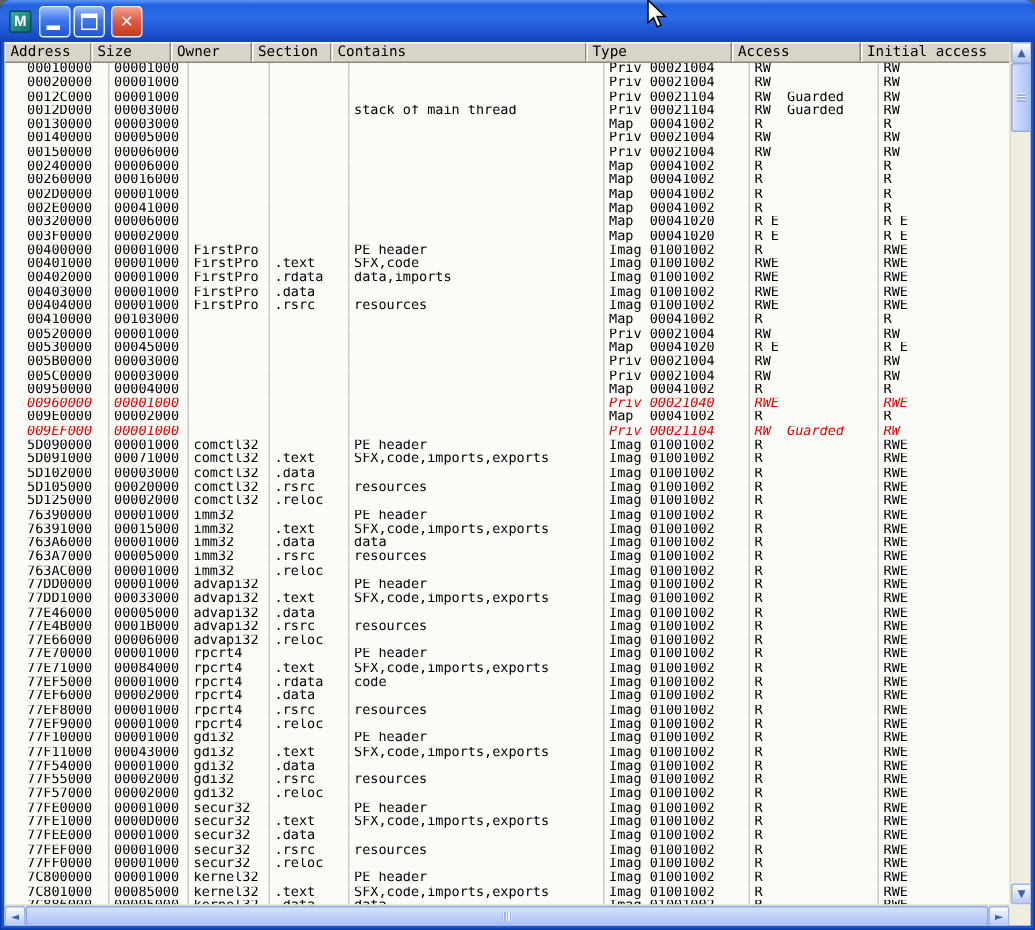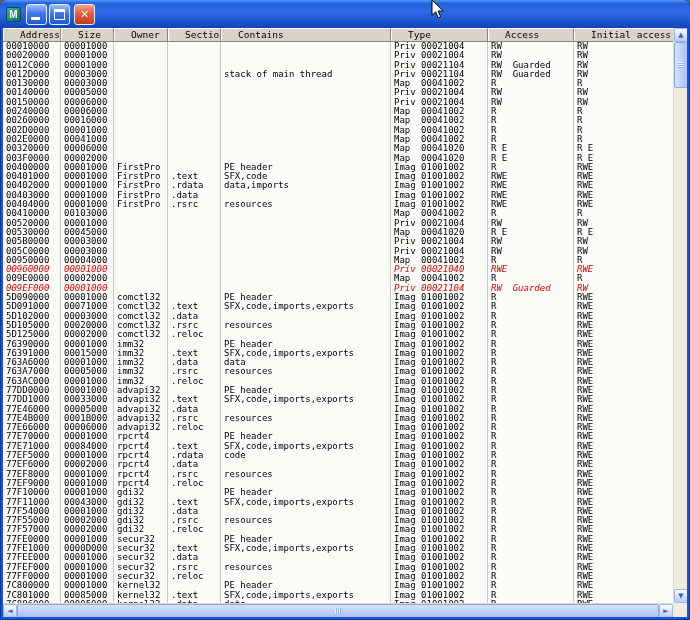--- a/index.html
+++ b/index.html
@@ -24,25 +24,25 @@
   .glyph-min{position:absolute;left:4px;bottom:4px;width:9px;height:3px;background:#fff;}
   .glyph-max{position:absolute;left:4px;top:4px;width:11px;height:11px;border:1px solid #fff;border-top:3px solid #fff;}
   .glyph-close{position:absolute;inset:0;color:#fff;font:bold 11px/19px "DejaVu Sans",sans-serif;text-align:center;}
 
   
   .client{position:absolute;top:28px;left:3px;right:3px;bottom:3px;background:#FBFBF8;overflow:hidden;}
 
   .thead{position:absolute;top:0;left:0;right:14px;height:14px;display:flex;
     background:#D8D4C8;border-bottom:1px solid #8A887E;overflow:hidden;}
   .hcell{height:14px;line-height:12px;font:9.5px "DejaVu Sans Mono",monospace;color:#000;
-    padding-left:16px;white-space:pre;overflow:hidden;flex:0 0 auto;
+    padding-left:3px;white-space:pre;overflow:hidden;flex:0 0 auto;
     border-top:1px solid #FFF;border-left:1px solid #FFF;border-right:1px solid #8A887E;}
   .hcell.c7{flex:1 1 auto;border-right:none;}
 
-  .tbody{position:absolute;top:14px;left:0;right:14px;bottom:14px;overflow:hidden;background:#FBFBF8;}
+  .tbody{position:absolute;top:14px;left:0;right:14px;bottom:14px;overflow:hidden;background:#FBFBF8;padding-left:12px;}
   .row{display:flex;height:9.3px;overflow:hidden;}
   .cell{height:100%;overflow:hidden;padding-left:3px;white-space:pre;flex:0 0 auto;
     font:9px/9.3px "DejaVu Sans Mono",monospace;color:#000;border-right:1px solid #C9C9C2;}
   .row.red .cell{color:#E40000;font-style:italic;}
   .c0{width:58px}.c1{width:53px}.c2{width:54px}.c3{width:53px}
   .c4{width:170px}.c5{width:97px}.c6{width:86px}
   .cell.c7{flex:1 1 auto;border-right:none;}
 
   
   .vscroll{position:absolute;top:0;right:0;width:14px;bottom:14px;background:#EFEDE0;border-left:1px solid #DDDACD;}

